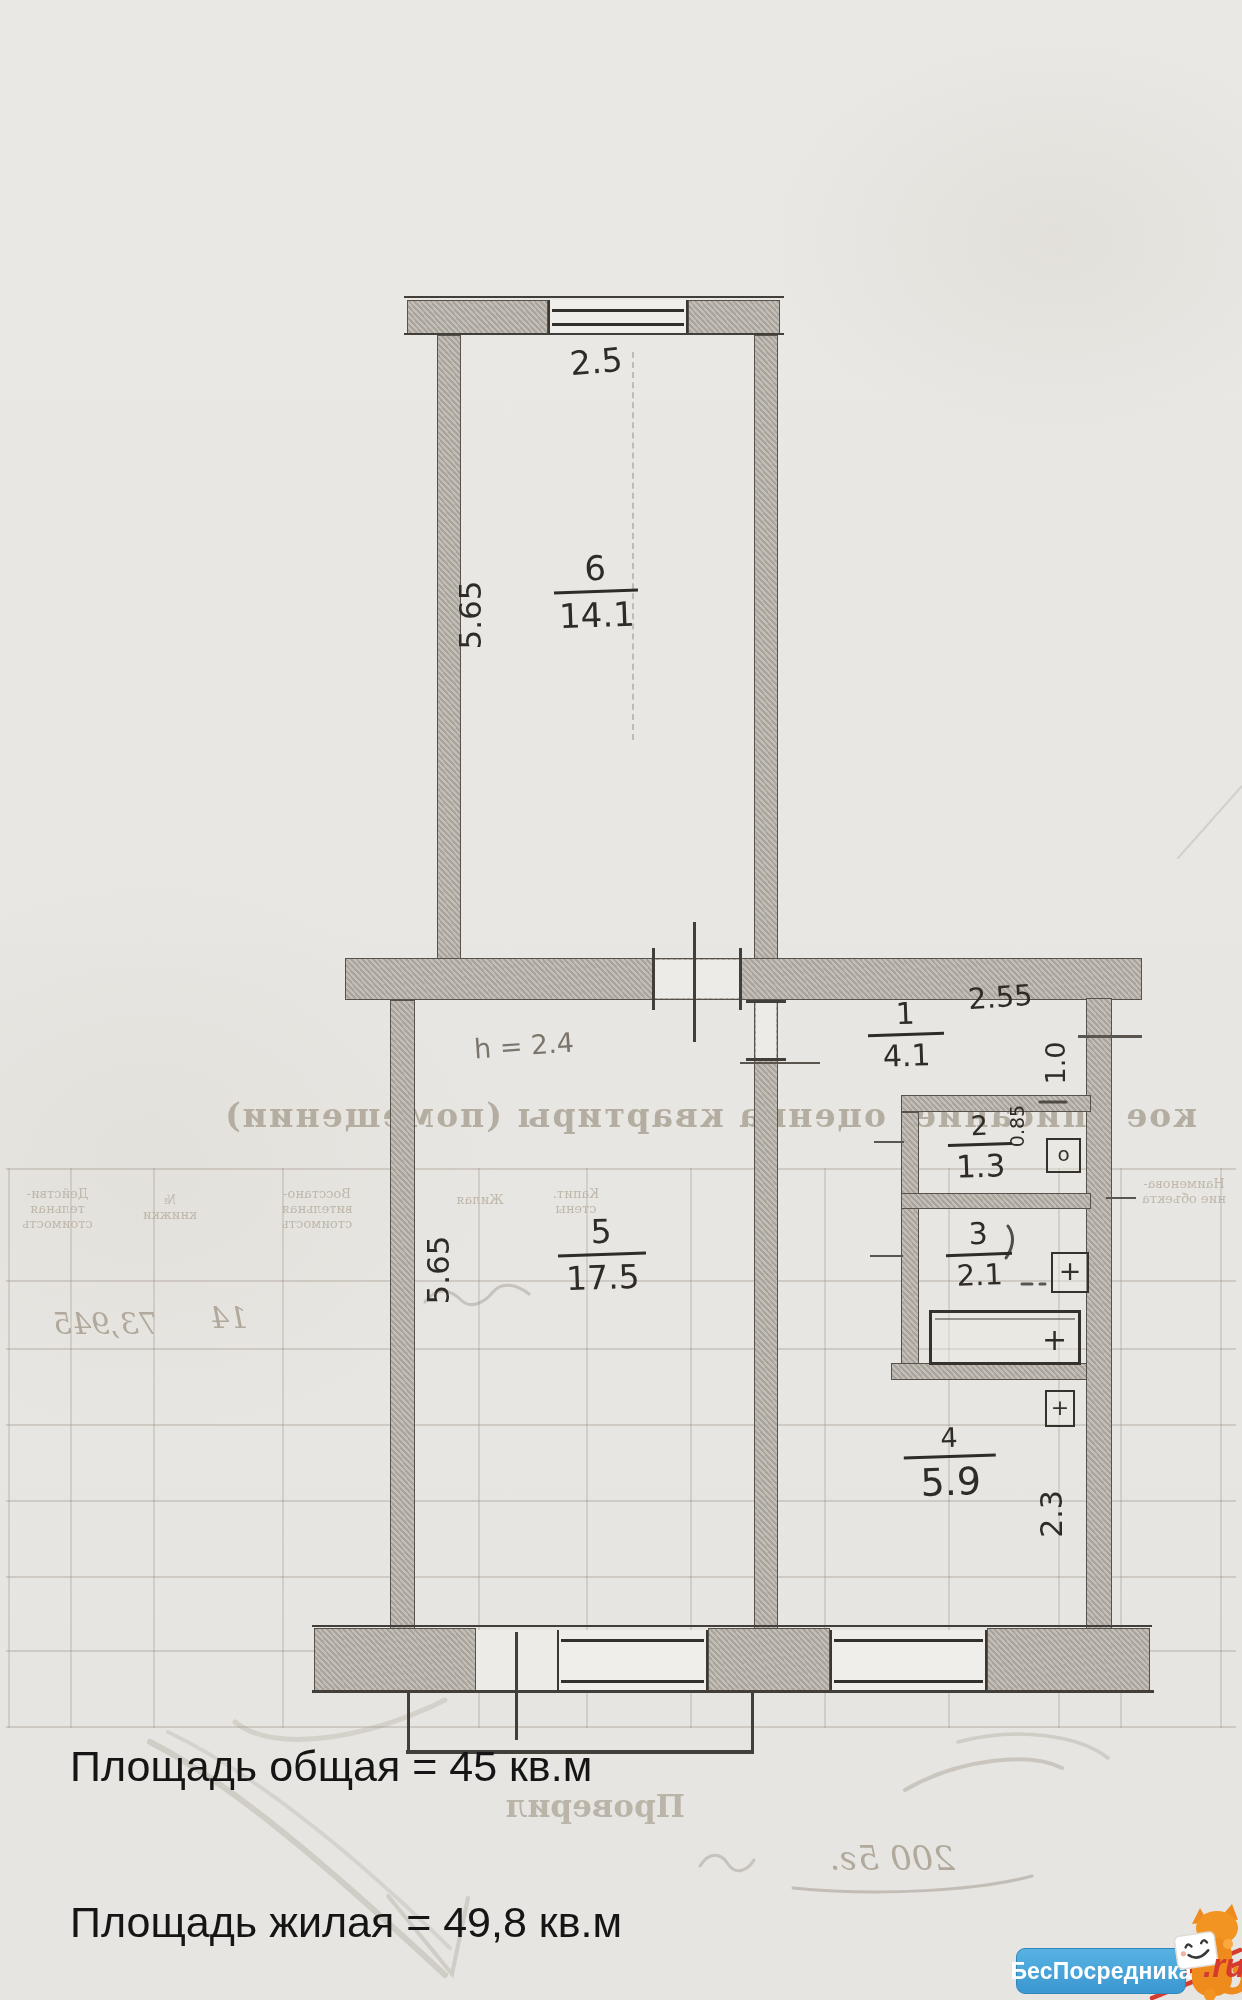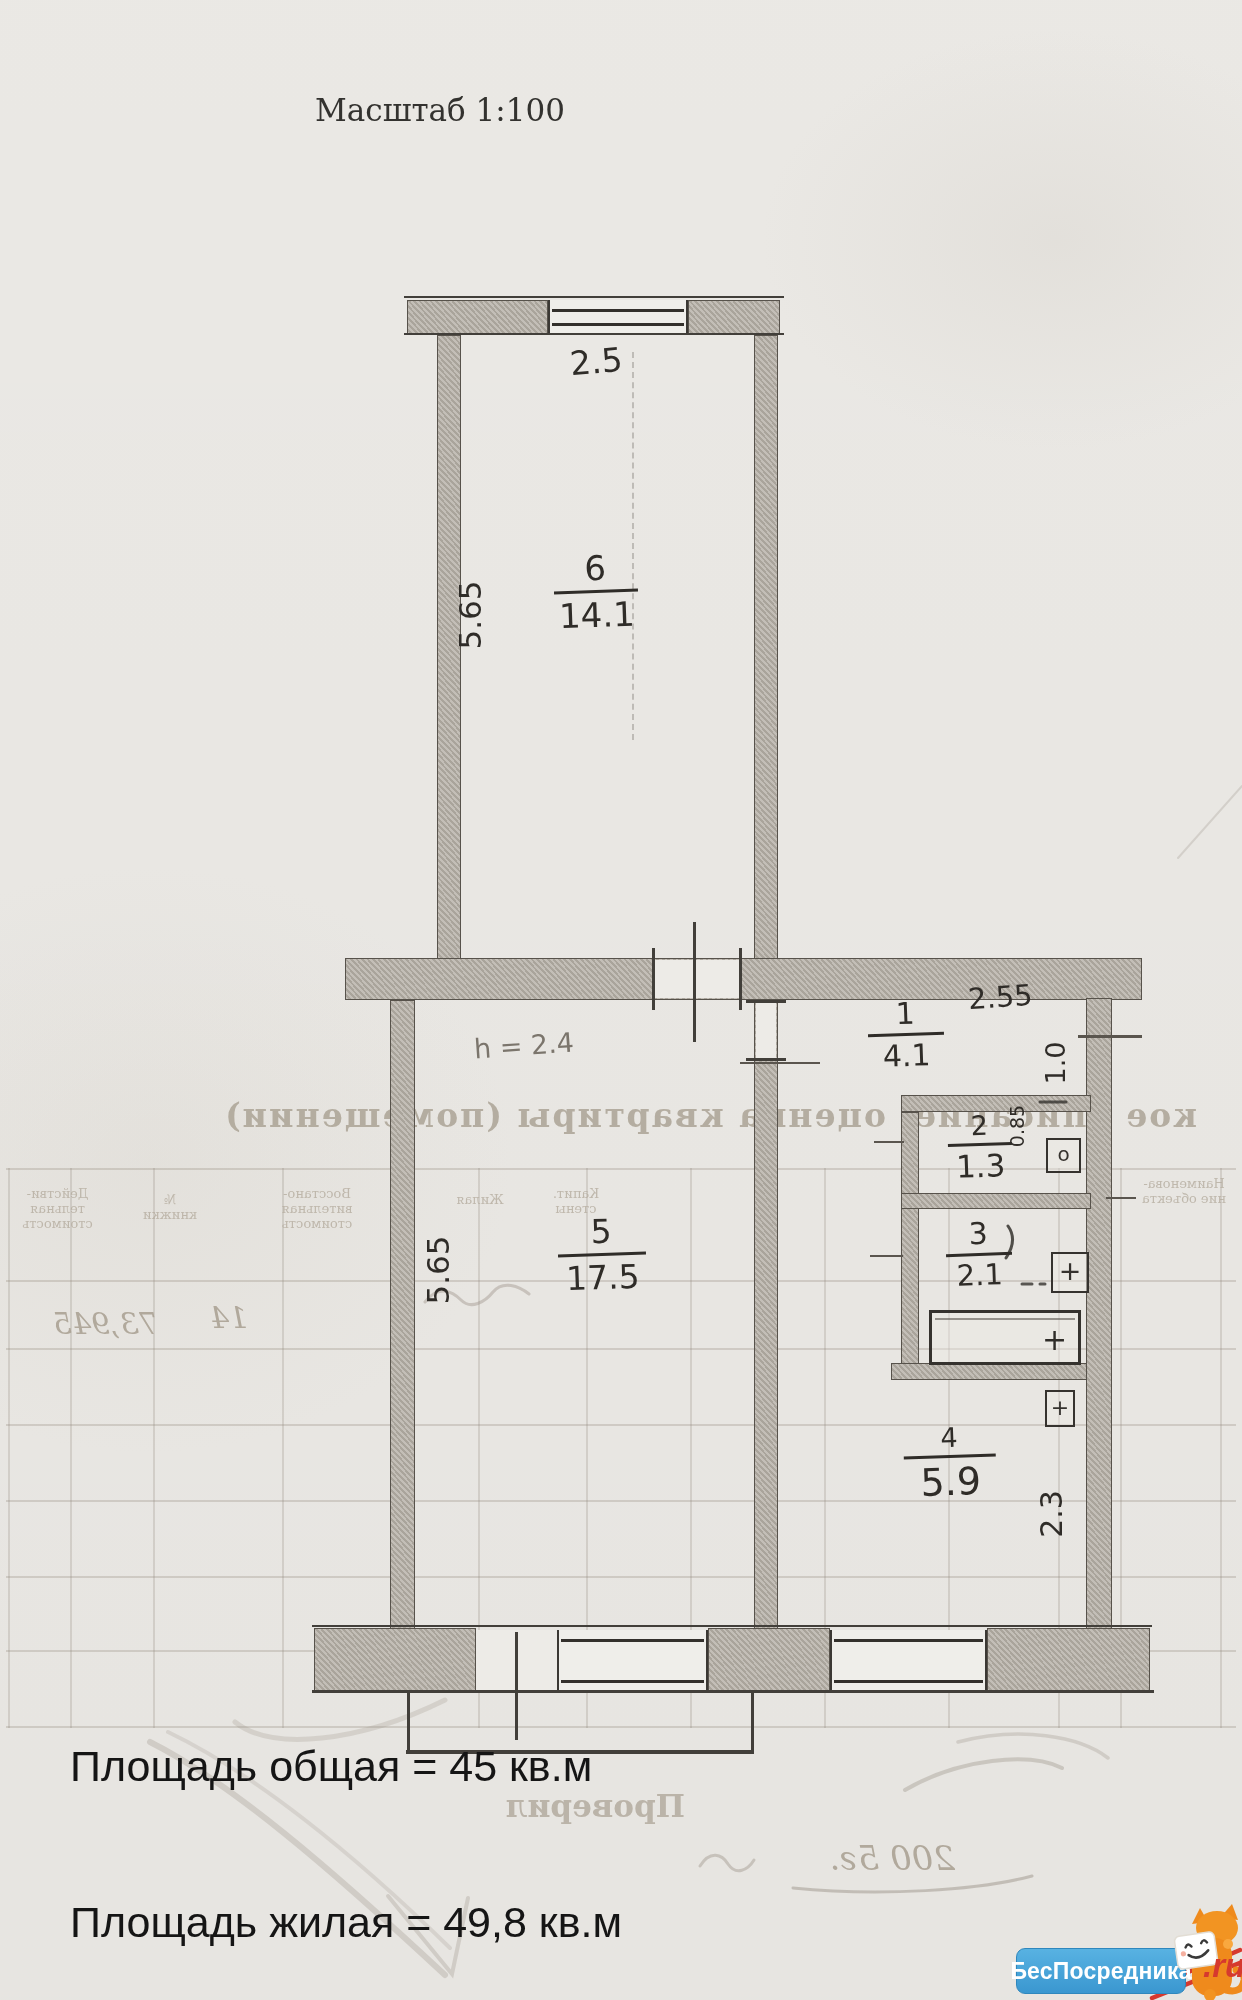--- a/index.html
+++ b/index.html
@@ -233,21 +233,20 @@
 
   <div class="hand" style="left:570px;top:342px;font-size:33px;transform:rotate(-5deg);">2.5</div>
   <div class="vtext" style="left:452px;top:678px;width:126px;font-size:31px;">5.65</div>
   <div class="hand" style="left:474px;top:1030px;font-size:27px;color:#7b756c;transform:rotate(-4deg);">h = 2.4</div>
   <div class="hand" style="left:968px;top:980px;font-size:29px;transform:rotate(-4deg);">2.55</div>
   <div class="vtext" style="left:1040px;top:1100px;width:74px;font-size:27px;">1.0</div>
   <div class="vtext" style="left:1006px;top:1150px;width:48px;font-size:19px;">0.85</div>
   <div class="vtext" style="left:420px;top:1332px;width:124px;font-size:31px;">5.65</div>
   <div class="vtext" style="left:1034px;top:1560px;width:92px;font-size:30px;">2.3</div>
 
-  <div class="doc-scale">Масштаб 1:100</div>
 
   <div class="summary-line" style="top:1742px;">Площадь общая = 45 кв.м</div>
   <div class="summary-line" style="top:1898px;">Площадь жилая = 49,8 кв.м</div>
 
   <svg class="wm-lines" width="105" height="62" viewBox="0 0 105 62">
     <g stroke="#d6392e" stroke-width="4.5" stroke-linecap="round">
       <line x1="6" y1="52" x2="100" y2="12"></line>
       <line x1="12" y1="60" x2="102" y2="24"></line>
     </g>
   </svg>

